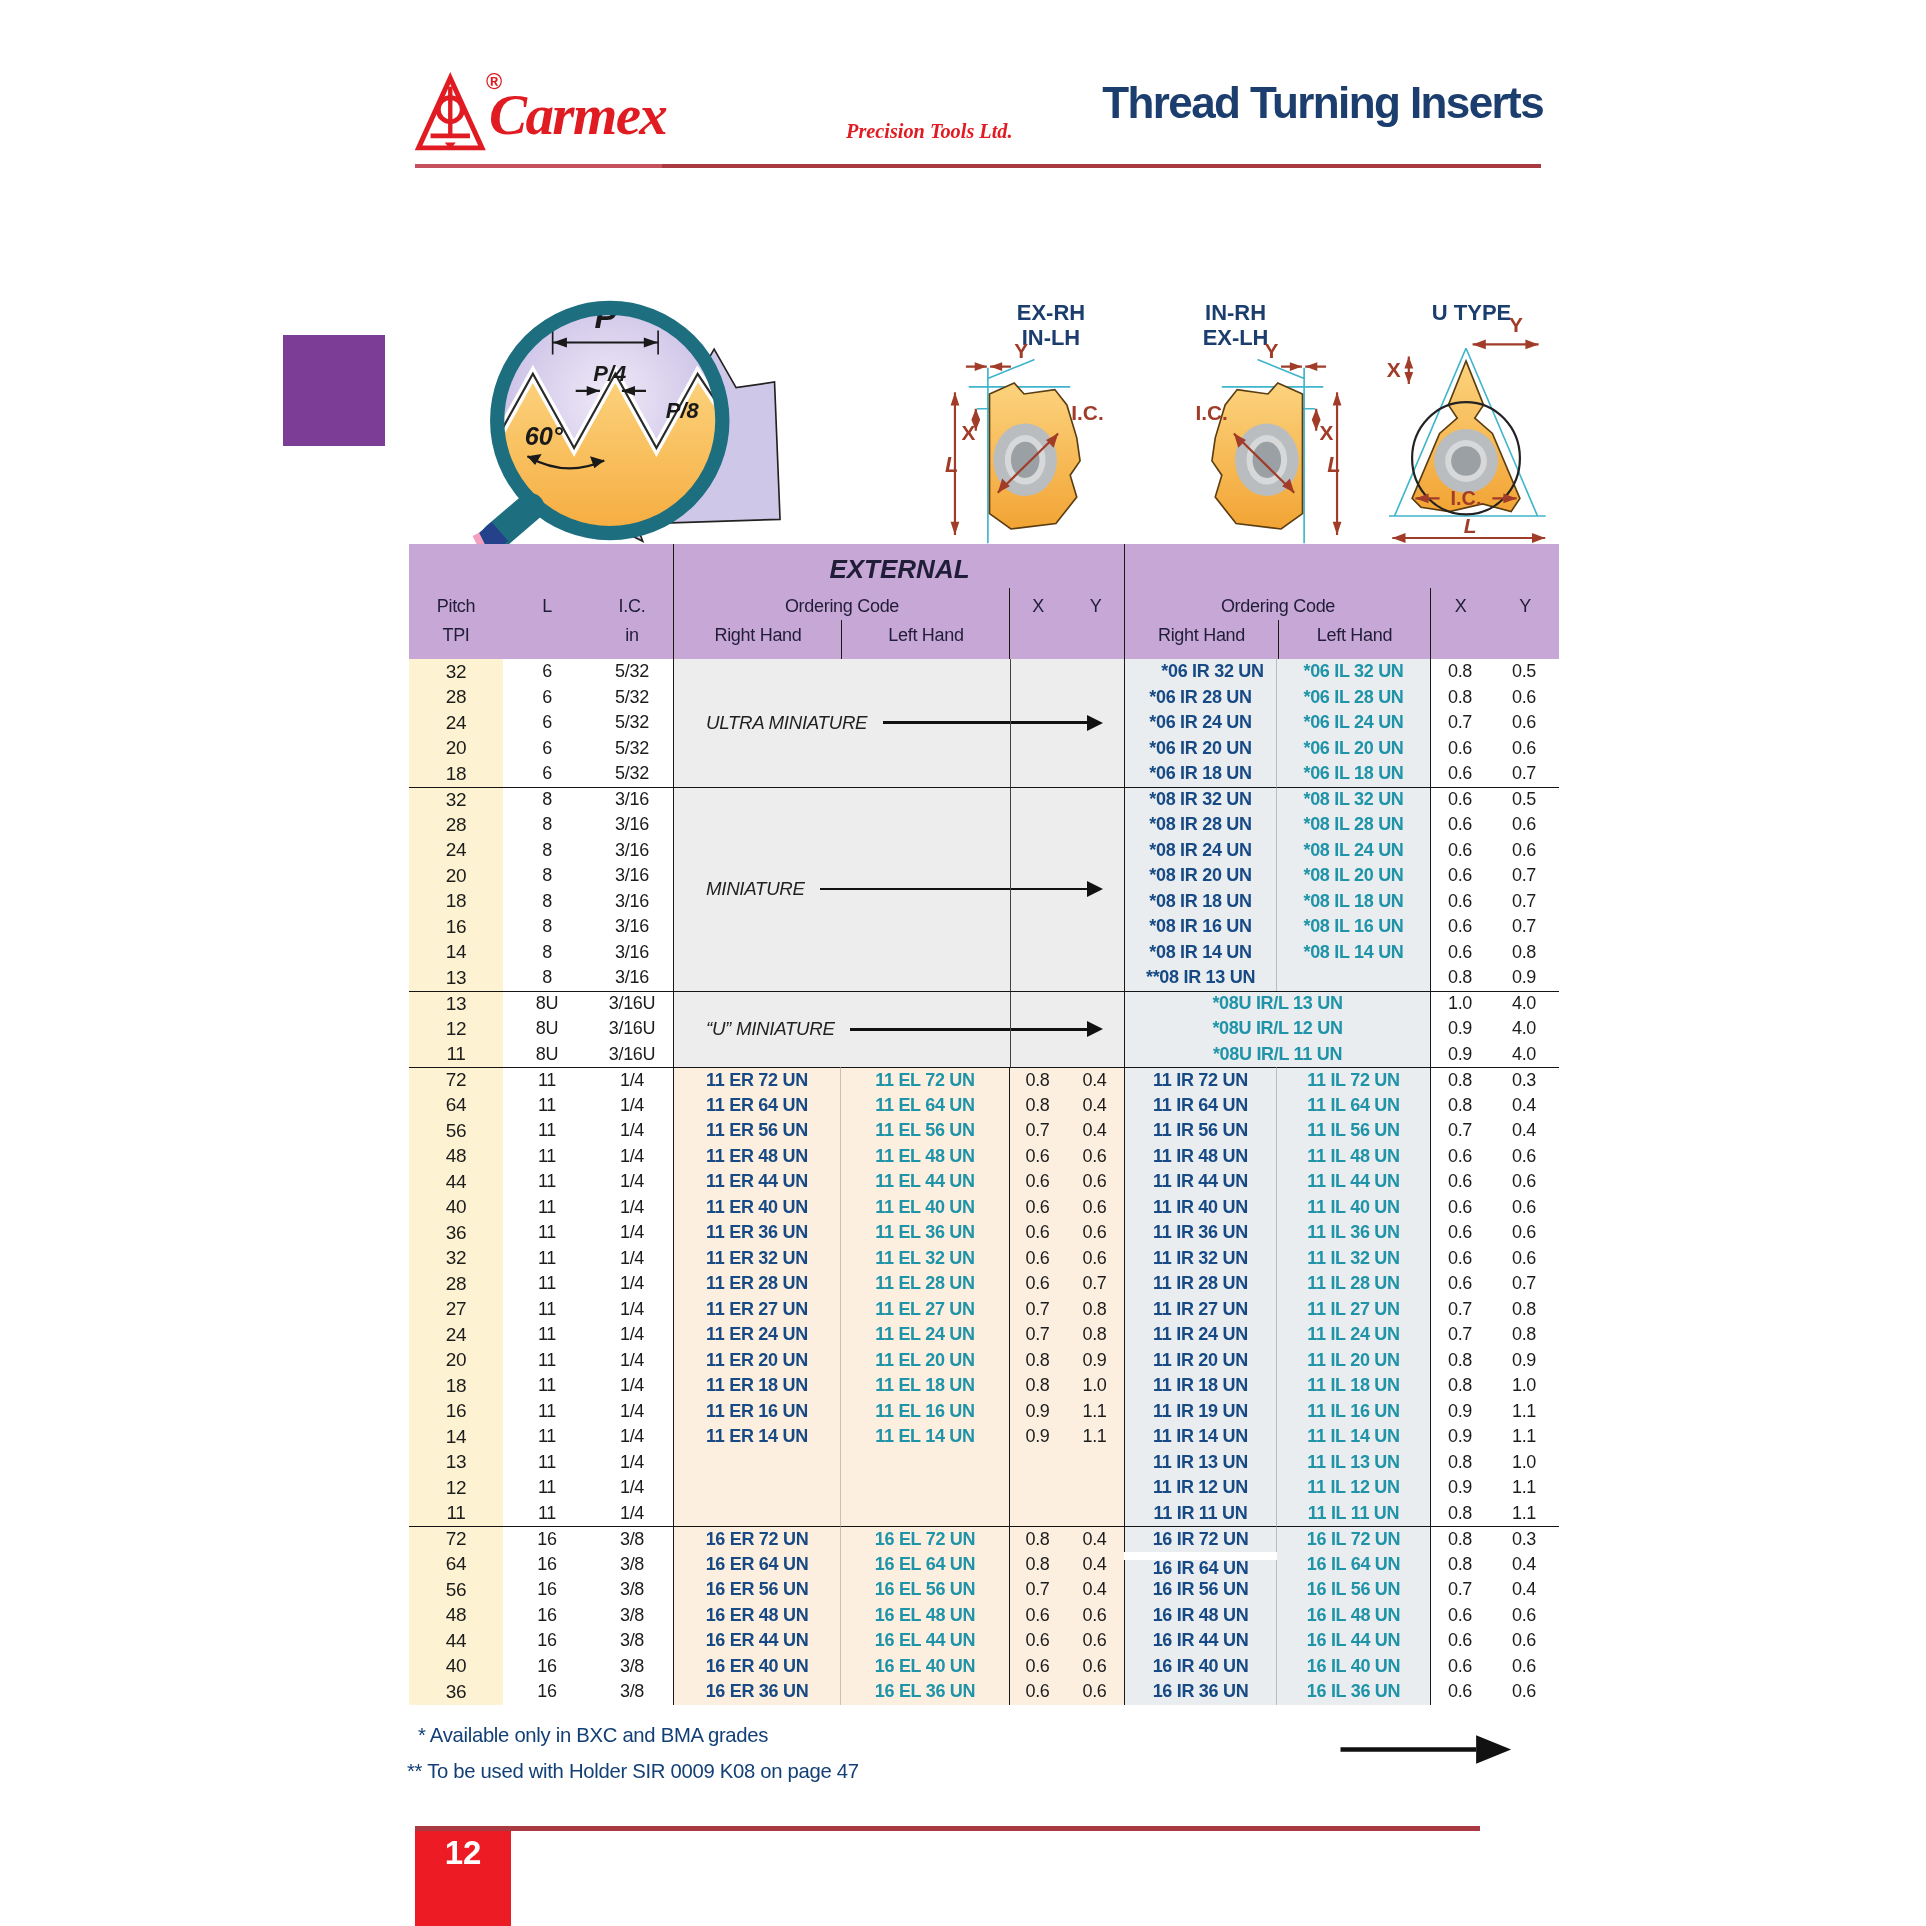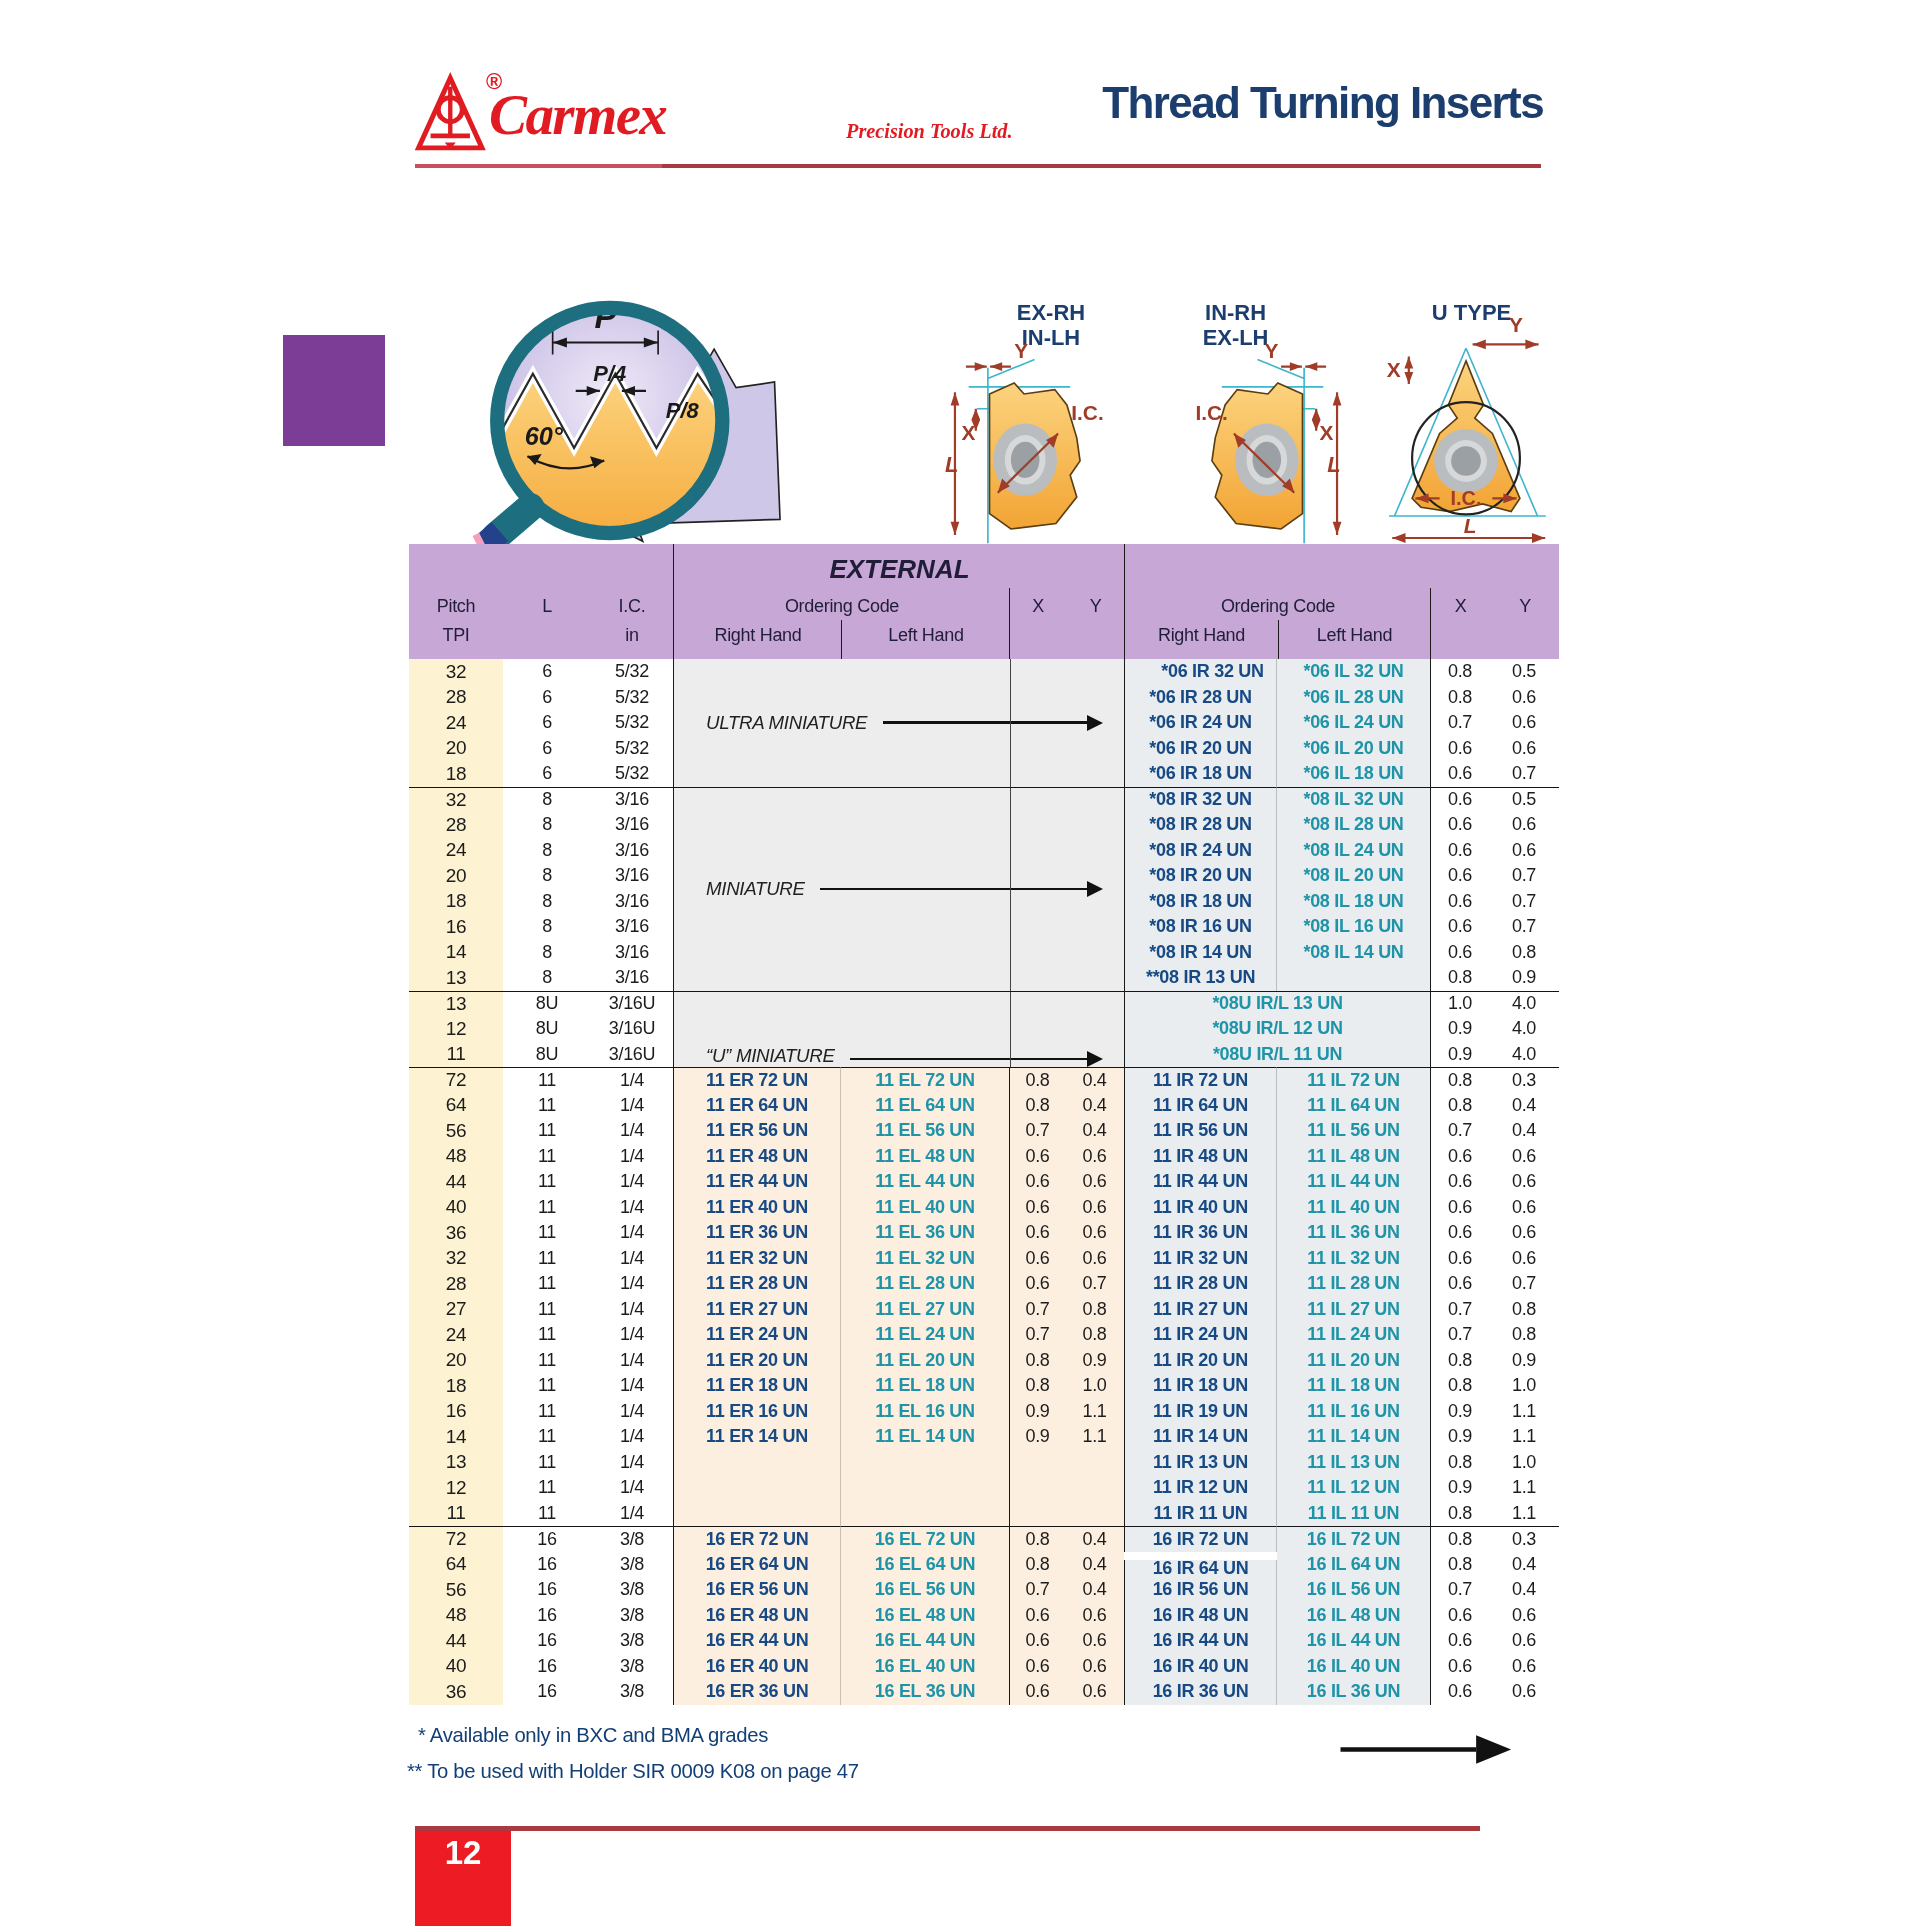--- a/index.html
+++ b/index.html
@@ -359,21 +359,21 @@
       <div class="cell pitch" style="grid-area: 13 / 1;">13</div>
       <div class="cell lcol" style="grid-area: 13 / 2;">8</div>
       <div class="cell iccol" style="grid-area: 13 / 3;">3/16</div>
       <div class="cell intrh b-int rh-div" style="grid-area: 13 / 8;">**08 IR 13 UN</div>
       <div class="cell intlh" style="grid-area: 13 / 9;"></div>
       <div class="cell intx b-x" style="grid-area: 13 / 10;">0.8</div>
       <div class="cell inty" style="grid-area: 13 / 11;">0.9</div>
       <div class="cell pitch gsep" style="grid-area: 14 / 1;">13</div>
       <div class="cell lcol gsep" style="grid-area: 14 / 2;">8U</div>
       <div class="cell iccol gsep" style="grid-area: 14 / 3;">3/16U</div>
-      <div class="cell extlabel b-ext gsep" style="grid-area: 14 / 4 / span 3 / 8; align-items: flex-end;">
+      <div class="cell extlabel b-ext gsep" style="grid-area: 14 / 4 / span 3 / 8;">
         <span class="glabel">“U” MINIATURE</span>
         <div class="garrow">
           <div class="shaft"></div>
           <div class="head"></div>
         </div>
       </div>
       <div class="cell intspan b-int gsep" style="grid-area: 14 / 8 / auto / 10;">*08U IR/L 13 UN</div>
       <div class="cell intx b-x gsep" style="grid-area: 14 / 10;">1.0</div>
       <div class="cell inty gsep" style="grid-area: 14 / 11;">4.0</div>
       <div class="cell pitch" style="grid-area: 15 / 1;">12</div>

